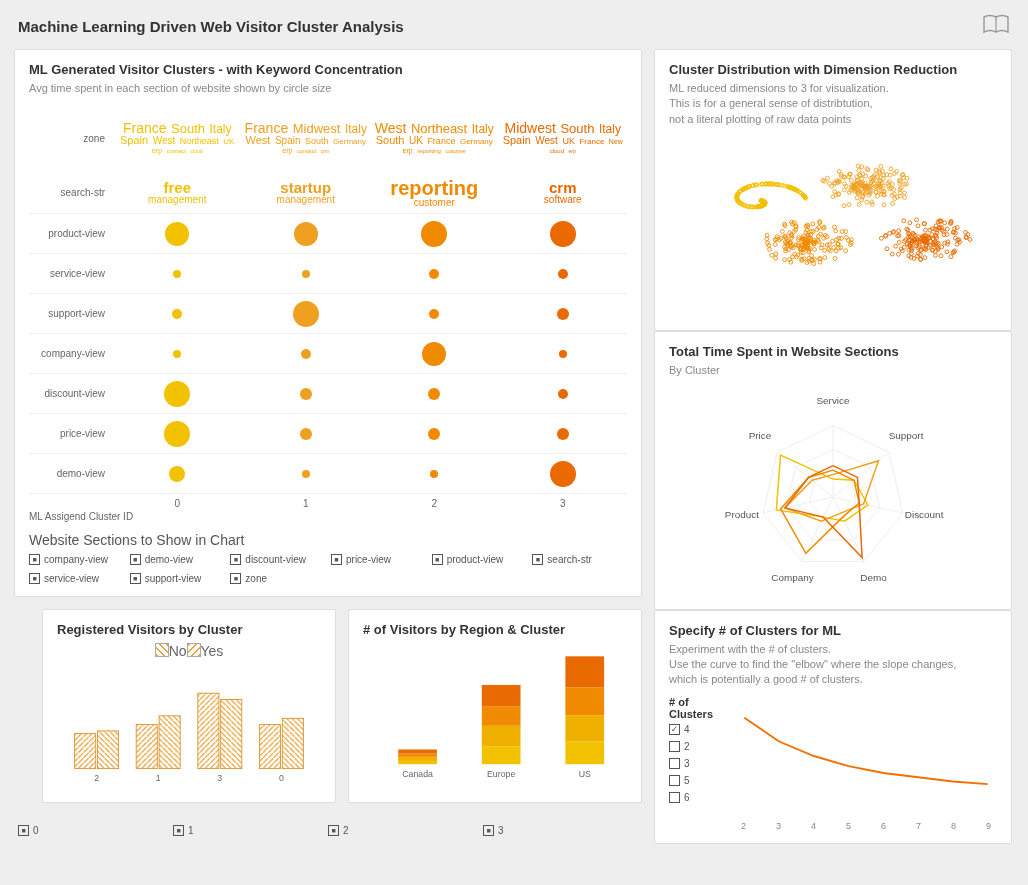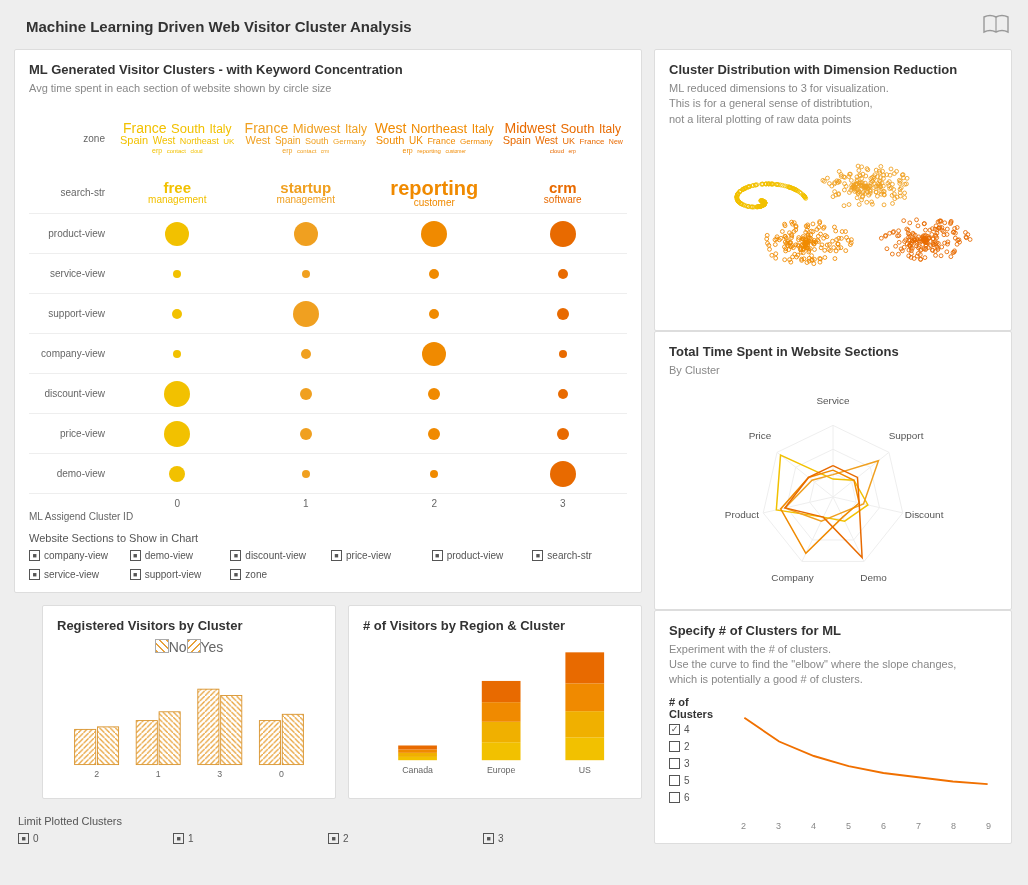--- a/index.html
+++ b/index.html
@@ -13,21 +13,20 @@
   .page {
     width: 1028px;
     margin: 0 auto;
     padding: 10px 14px 14px 14px;
   }
   .page-header {
     display: flex;
     justify-content: space-between;
     align-items: center;
     padding: 4px 4px 10px 4px;
-    margin-left: 8px;
   }
   .page-title {
     font-size: 15px;
     font-weight: bold;
     color: #333;
   }
   .book-icon { color: #888; }
   .grid {
     display: grid;
     grid-template-columns: 628px 358px;
@@ -68,21 +67,21 @@
   .wordcloud span { display:inline; margin: 0 1px; }
   .axis-row {
     display: grid;
     grid-template-columns: 84px repeat(4, 1fr);
     font-size: 10px;
     color: #666;
     text-align: center;
     padding-top: 4px;
   }
   .axis-title { font-size: 10px; color: #666; margin-top: 2px; }
-  .filter-title { font-size: 11px; color: #555; margin-top: 10px; margin-bottom: 6px; }
+  .filter-title { font-size: 14px; color: #555; margin-top: 10px; margin-bottom: 6px; }
   .checkbox-grid {
     display: grid;
     grid-template-columns: repeat(6, 1fr);
     gap: 8px 6px;
     font-size: 10px;
     color: #555;
   }
   .chk { display:flex; align-items:center; gap:4px; cursor:pointer; }
   .chk-box, .chk-box-empty {
     width: 11px; height: 11px; border: 1px solid #555;
@@ -385,21 +384,20 @@
               <rect x="230" y="114" width="44" height="26" fill="#f2c100"></rect>
               <rect x="230" y="84.28571428571429" width="44" height="29.71428571428571" fill="#f0b000"></rect>
               <rect x="230" y="52.71428571428572" width="44" height="31.57142857142857" fill="#f08a00"></rect>
               <rect x="230" y="17.428571428571438" width="44" height="35.285714285714285" fill="#e86a00"></rect>
               <text x="252" y="154" font-size="10" fill="#666" text-anchor="middle">US</text>
             </svg>
         </div>
       </div>
 
       <div class="limit-panel">
-        <div class="filter-title" style="margin-top:0">Limit Plotted Clusters</div>
         <div class="limit-grid" id="limit-grid">
             <div class="chk">
               <span class="chk-box"></span>
               <span>0</span>
             </div>
             <div class="chk">
               <span class="chk-box"></span>
               <span>1</span>
             </div>
             <div class="chk">

